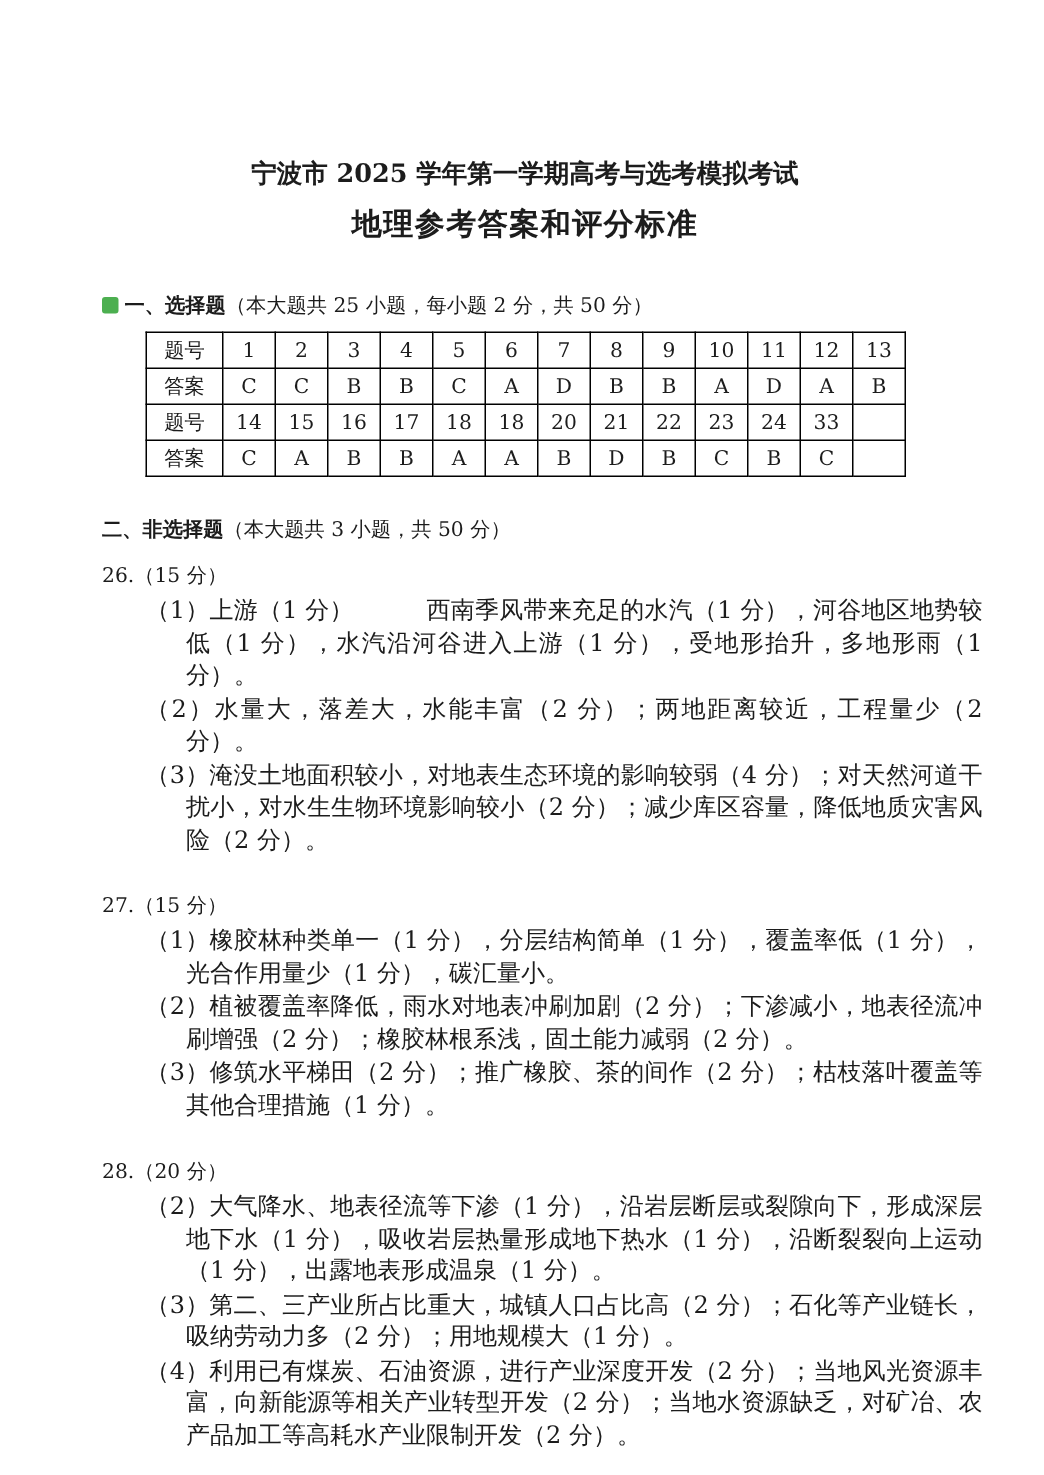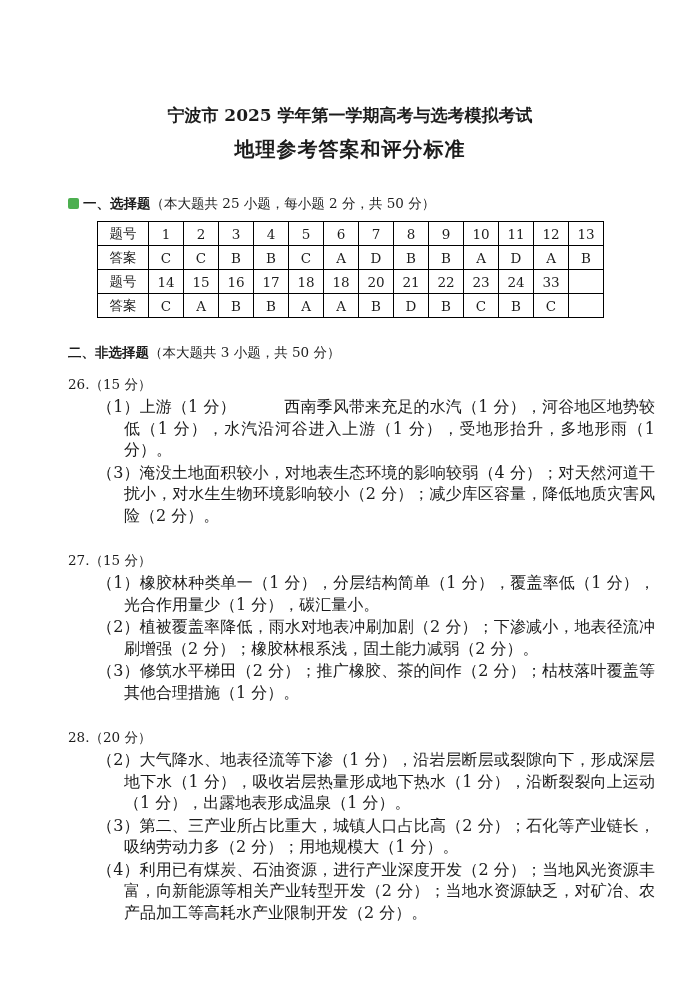--- a/index.html
+++ b/index.html
@@ -113,20 +113,21 @@
     </table>
 
   <div class="section2">
     <div class="section-heading">
       <span class="bold">二、非选择题</span><span>（本大题共 3 小题，共 50 分）</span>
     </div>
 
     <div class="question">
       <div class="q-head">26.（15 分）</div>
       <div class="item">（1）上游（1 分）　　　西南季风带来充足的水汽（1 分），河谷地区地势较低（1 分），水汽沿河谷进入上游（1 分），受地形抬升，多地形雨（1 分）。</div>
+      <div class="item">（2）水量大，落差大，水能丰富（2 分）；两地距离较近，工程量少（2 分）。</div>
       <div class="item">（3）淹没土地面积较小，对地表生态环境的影响较弱（4 分）；对天然河道干扰小，对水生生物环境影响较小（2 分）；减少库区容量，降低地质灾害风险（2 分）。</div>
     </div>
 
     <div class="question">
       <div class="q-head">27.（15 分）</div>
       <div class="item">（1）橡胶林种类单一（1 分），分层结构简单（1 分），覆盖率低（1 分），光合作用量少（1 分），碳汇量小。</div>
       <div class="item">（2）植被覆盖率降低，雨水对地表冲刷加剧（2 分）；下渗减小，地表径流冲刷增强（2 分）；橡胶林根系浅，固土能力减弱（2 分）。</div>
       <div class="item">（3）修筑水平梯田（2 分）；推广橡胶、茶的间作（2 分）；枯枝落叶覆盖等其他合理措施（1 分）。</div>
     </div>
 

